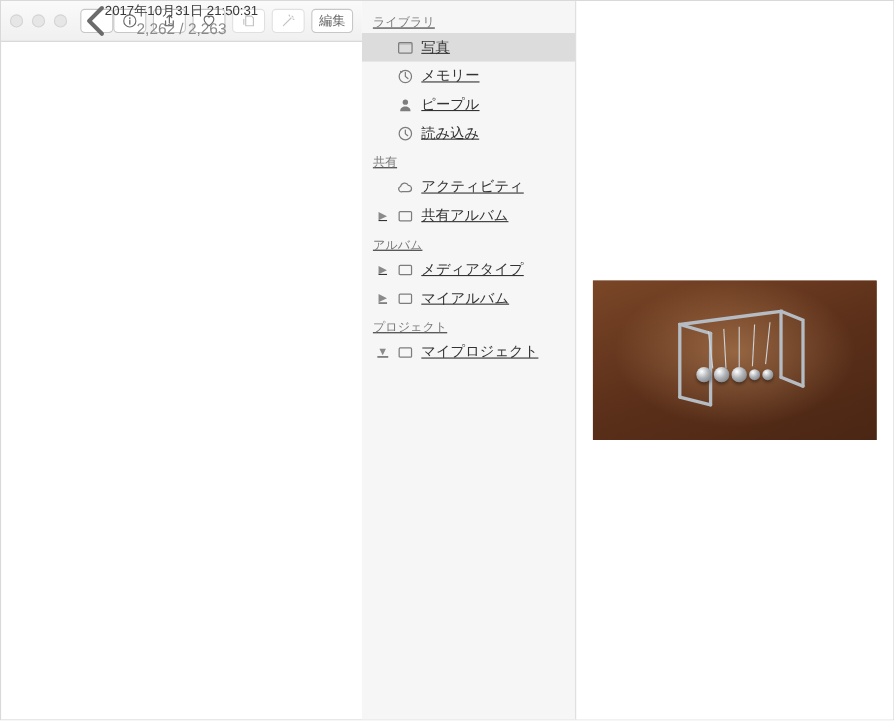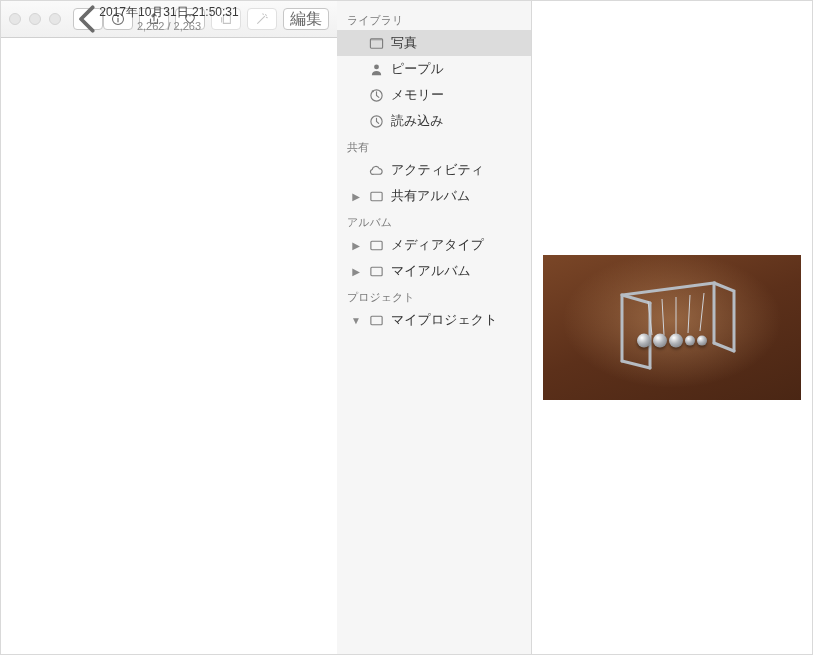--- a/index.html
+++ b/index.html
@@ -4,27 +4,27 @@
 <style>
 * { margin: 0; padding: 0; box-sizing: border-box; }
 html, body { width: 813px; height: 655px; overflow: hidden; font-family: -apple-system, "Helvetica Neue", Arial, sans-serif; font-size: 13px; color: #333; background: #fff; }
 .window { width: 813px; height: 655px; display: flex; flex-direction: row; border: 1px solid #d9d9d9; }
 .titlebar { height: 37px; background: linear-gradient(#fafafa, #f0f0f0); border-bottom: 1px solid #d0d0d0; display: flex; align-items: center; padding: 0 8px; position: relative; }
 .traffic { display: flex; gap: 8px; align-items: center; }
 .dot { width: 12px; height: 12px; border-radius: 50%; background: #e6e6e6; border: 1px solid #d4d4d4; }
 .back-btn { margin-left: 12px; width: 30px; height: 22px; border: 1px solid #c7c7c7; border-radius: 4px; background: #fff; display: flex; align-items: center; justify-content: center; color: #6b6b6b; }
 .title-center { position: absolute; left: 50%; transform: translateX(-50%); text-align: center; line-height: 1.2; }
 .title-line1 { font-size: 12px; color: #3a3a3a; font-weight: 500; }
-.title-line2 { font-size: 11px; color: #8a8a8a; }
+.title-line2 { font-size: 14px; color: #8a8a8a; }
 .toolbar-right { margin-left: auto; display: flex; gap: 6px; align-items: center; }
-.tb-btn { height: 22px; min-width: 30px; padding: 0 6px; border: 1px solid #c7c7c7; border-radius: 4px; background: #fff; display: flex; align-items: center; justify-content: center; color: #6b6b6b; font-size: 16px; }
+.tb-btn { height: 22px; min-width: 30px; padding: 0 6px; border: 1px solid #c7c7c7; border-radius: 4px; background: #fff; display: flex; align-items: center; justify-content: center; color: #6b6b6b; font-size: 12px; }
 .tb-btn.disabled { color: #c4c4c4; border-color: #e0e0e0; }
 .tb-btn svg { width: 14px; height: 14px; }
 .body { flex: 1; display: flex; min-height: 0; }
-.sidebar { width: 195px; background: #f6f6f6; border-right: 1px solid #d8d8d8; padding-top: 6px; overflow-y: auto; }
+.sidebar { width: 195px; background: #f6f6f6; border-right: 1px solid #d8d8d8; padding-top: 6px; overflow-y: auto; text-decoration: underline; }
 .sec-h { font-size: 11px; color: #7a7a7a; padding: 6px 10px 2px; }
 .item { display: flex; align-items: center; gap: 7px; height: 26px; padding: 0 10px 0 14px; color: #333; cursor: default; }
 .item.selected { background: #dcdcdc; }
 .item .disc { width: 10px; color: #8a8a8a; font-size: 10px; text-align: center; }
 .item .ic { width: 16px; height: 16px; display: flex; align-items: center; justify-content: center; color: #7d7d7d; }
 .item .ic svg { width: 15px; height: 15px; }
 .content { flex: 1; background: #fff; display: flex; align-items: center; justify-content: center; }
 .photo { width: 258px; height: 145px; background: #6a3b20; position: relative; overflow: hidden; }
 .photo .grad { position: absolute; inset: 0; background: radial-gradient(ellipse at 50% 45%, rgba(255,200,140,0.35), rgba(0,0,0,0) 60%), linear-gradient(160deg, #7a4627 0%, #5c301a 50%, #4a2614 100%); }
 .frame { position: absolute; left: 50%; top: 50%; transform: translate(-50%, -55%); width: 140px; height: 100px; }
@@ -99,36 +99,36 @@
               <rect x="1.5" y="3" width="13" height="10" rx="1" stroke="currentColor" stroke-width="1.2" fill="none"></rect>
               <rect x="1.5" y="3" width="13" height="2.2" fill="currentColor" opacity="0.25"></rect>
             </svg>
           </span>
         <span>写真</span>
       </div>
       <div class="item">
         <span class="disc"></span>
         <span class="ic">
             <svg viewBox="0 0 16 16">
-              <circle cx="8" cy="5.2" r="2.6" fill="currentColor"></circle>
-              <path d="M3 14c0-3 2.2-4.5 5-4.5s5 1.5 5 4.5" fill="currentColor"></path>
-            </svg>
-          </span>
-        <span>ピープル</span>
-      </div>
-      <div class="item">
-        <span class="disc"></span>
-        <span class="ic">
-            <svg viewBox="0 0 16 16">
               <circle cx="8" cy="8" r="6" stroke="currentColor" stroke-width="1.2" fill="none"></circle>
               <path d="M8 4v4l2.5 2" stroke="currentColor" stroke-width="1.2" fill="none" stroke-linecap="round"></path>
               <path d="M3 3l2 1" stroke="currentColor" stroke-width="1.2" fill="none"></path>
             </svg>
           </span>
         <span>メモリー</span>
+      </div>
+      <div class="item">
+        <span class="disc"></span>
+        <span class="ic">
+            <svg viewBox="0 0 16 16">
+              <circle cx="8" cy="5.2" r="2.6" fill="currentColor"></circle>
+              <path d="M3 14c0-3 2.2-4.5 5-4.5s5 1.5 5 4.5" fill="currentColor"></path>
+            </svg>
+          </span>
+        <span>ピープル</span>
       </div>
       <div class="item">
         <span class="disc"></span>
         <span class="ic">
             <svg viewBox="0 0 16 16">
               <circle cx="8" cy="8" r="6" stroke="currentColor" stroke-width="1.2" fill="none"></circle>
               <path d="M8 4.5V8l2.3 2" stroke="currentColor" stroke-width="1.2" fill="none" stroke-linecap="round"></path>
             </svg>
           </span>
         <span>読み込み</span>

